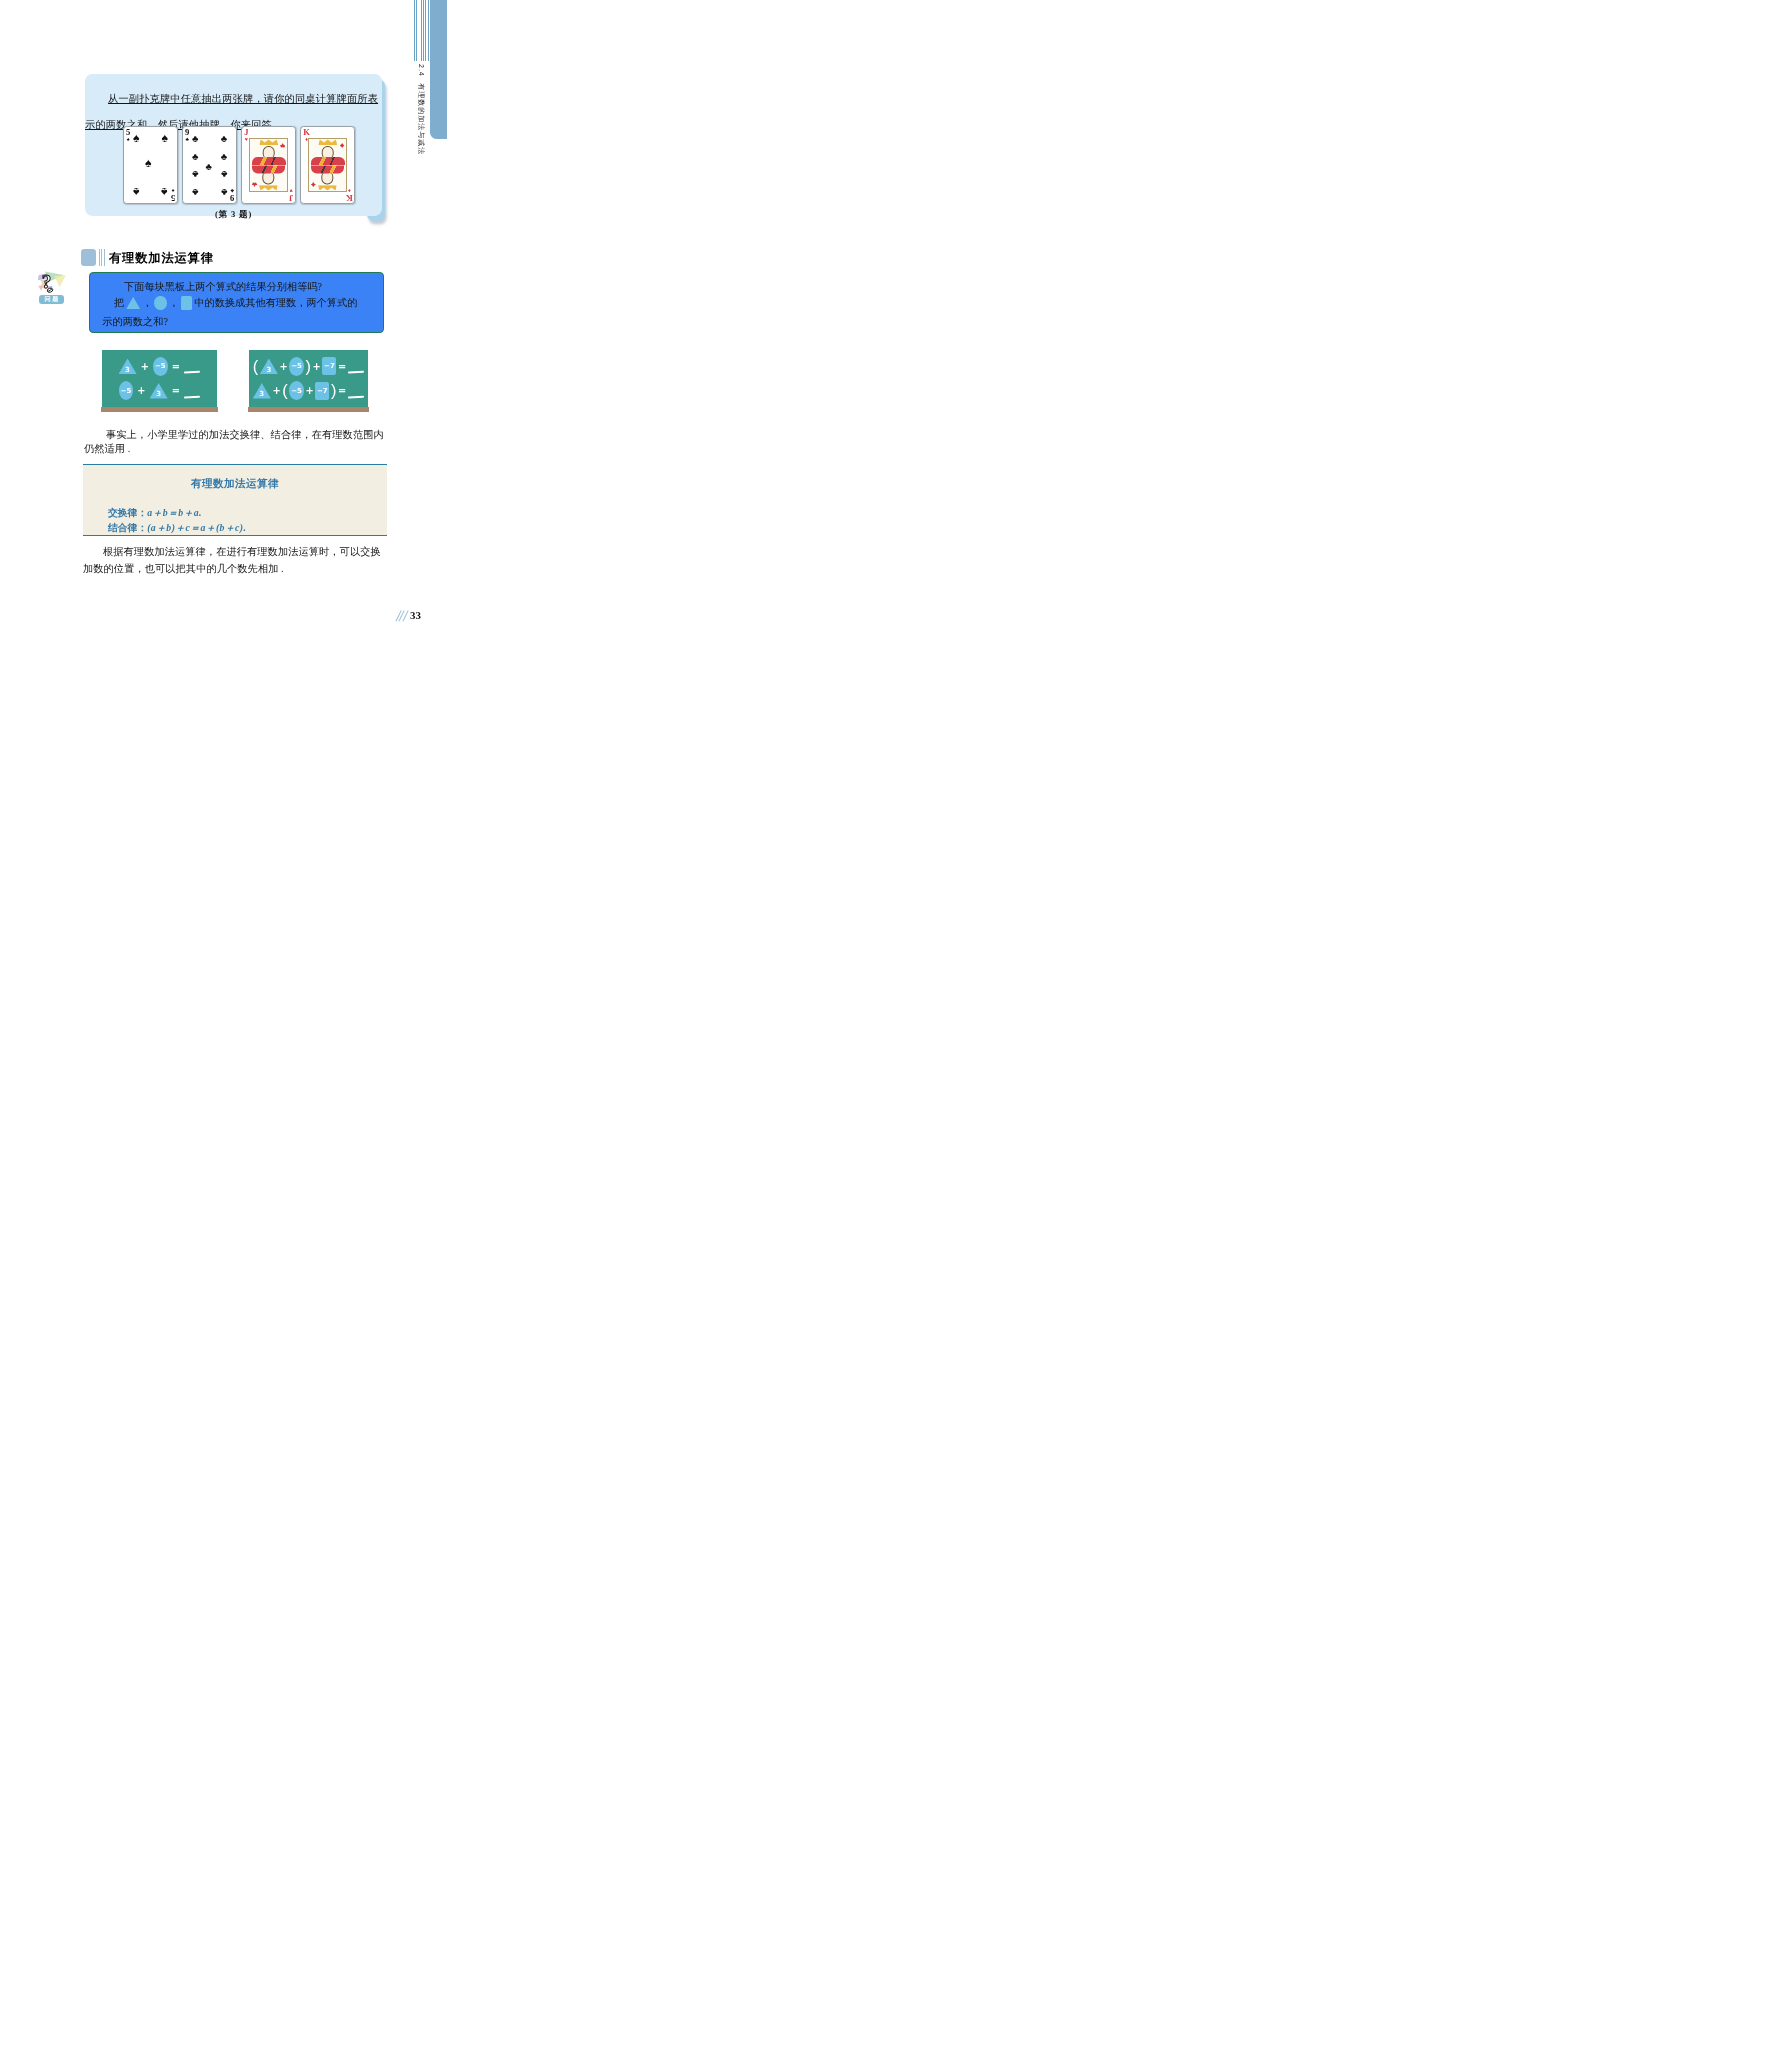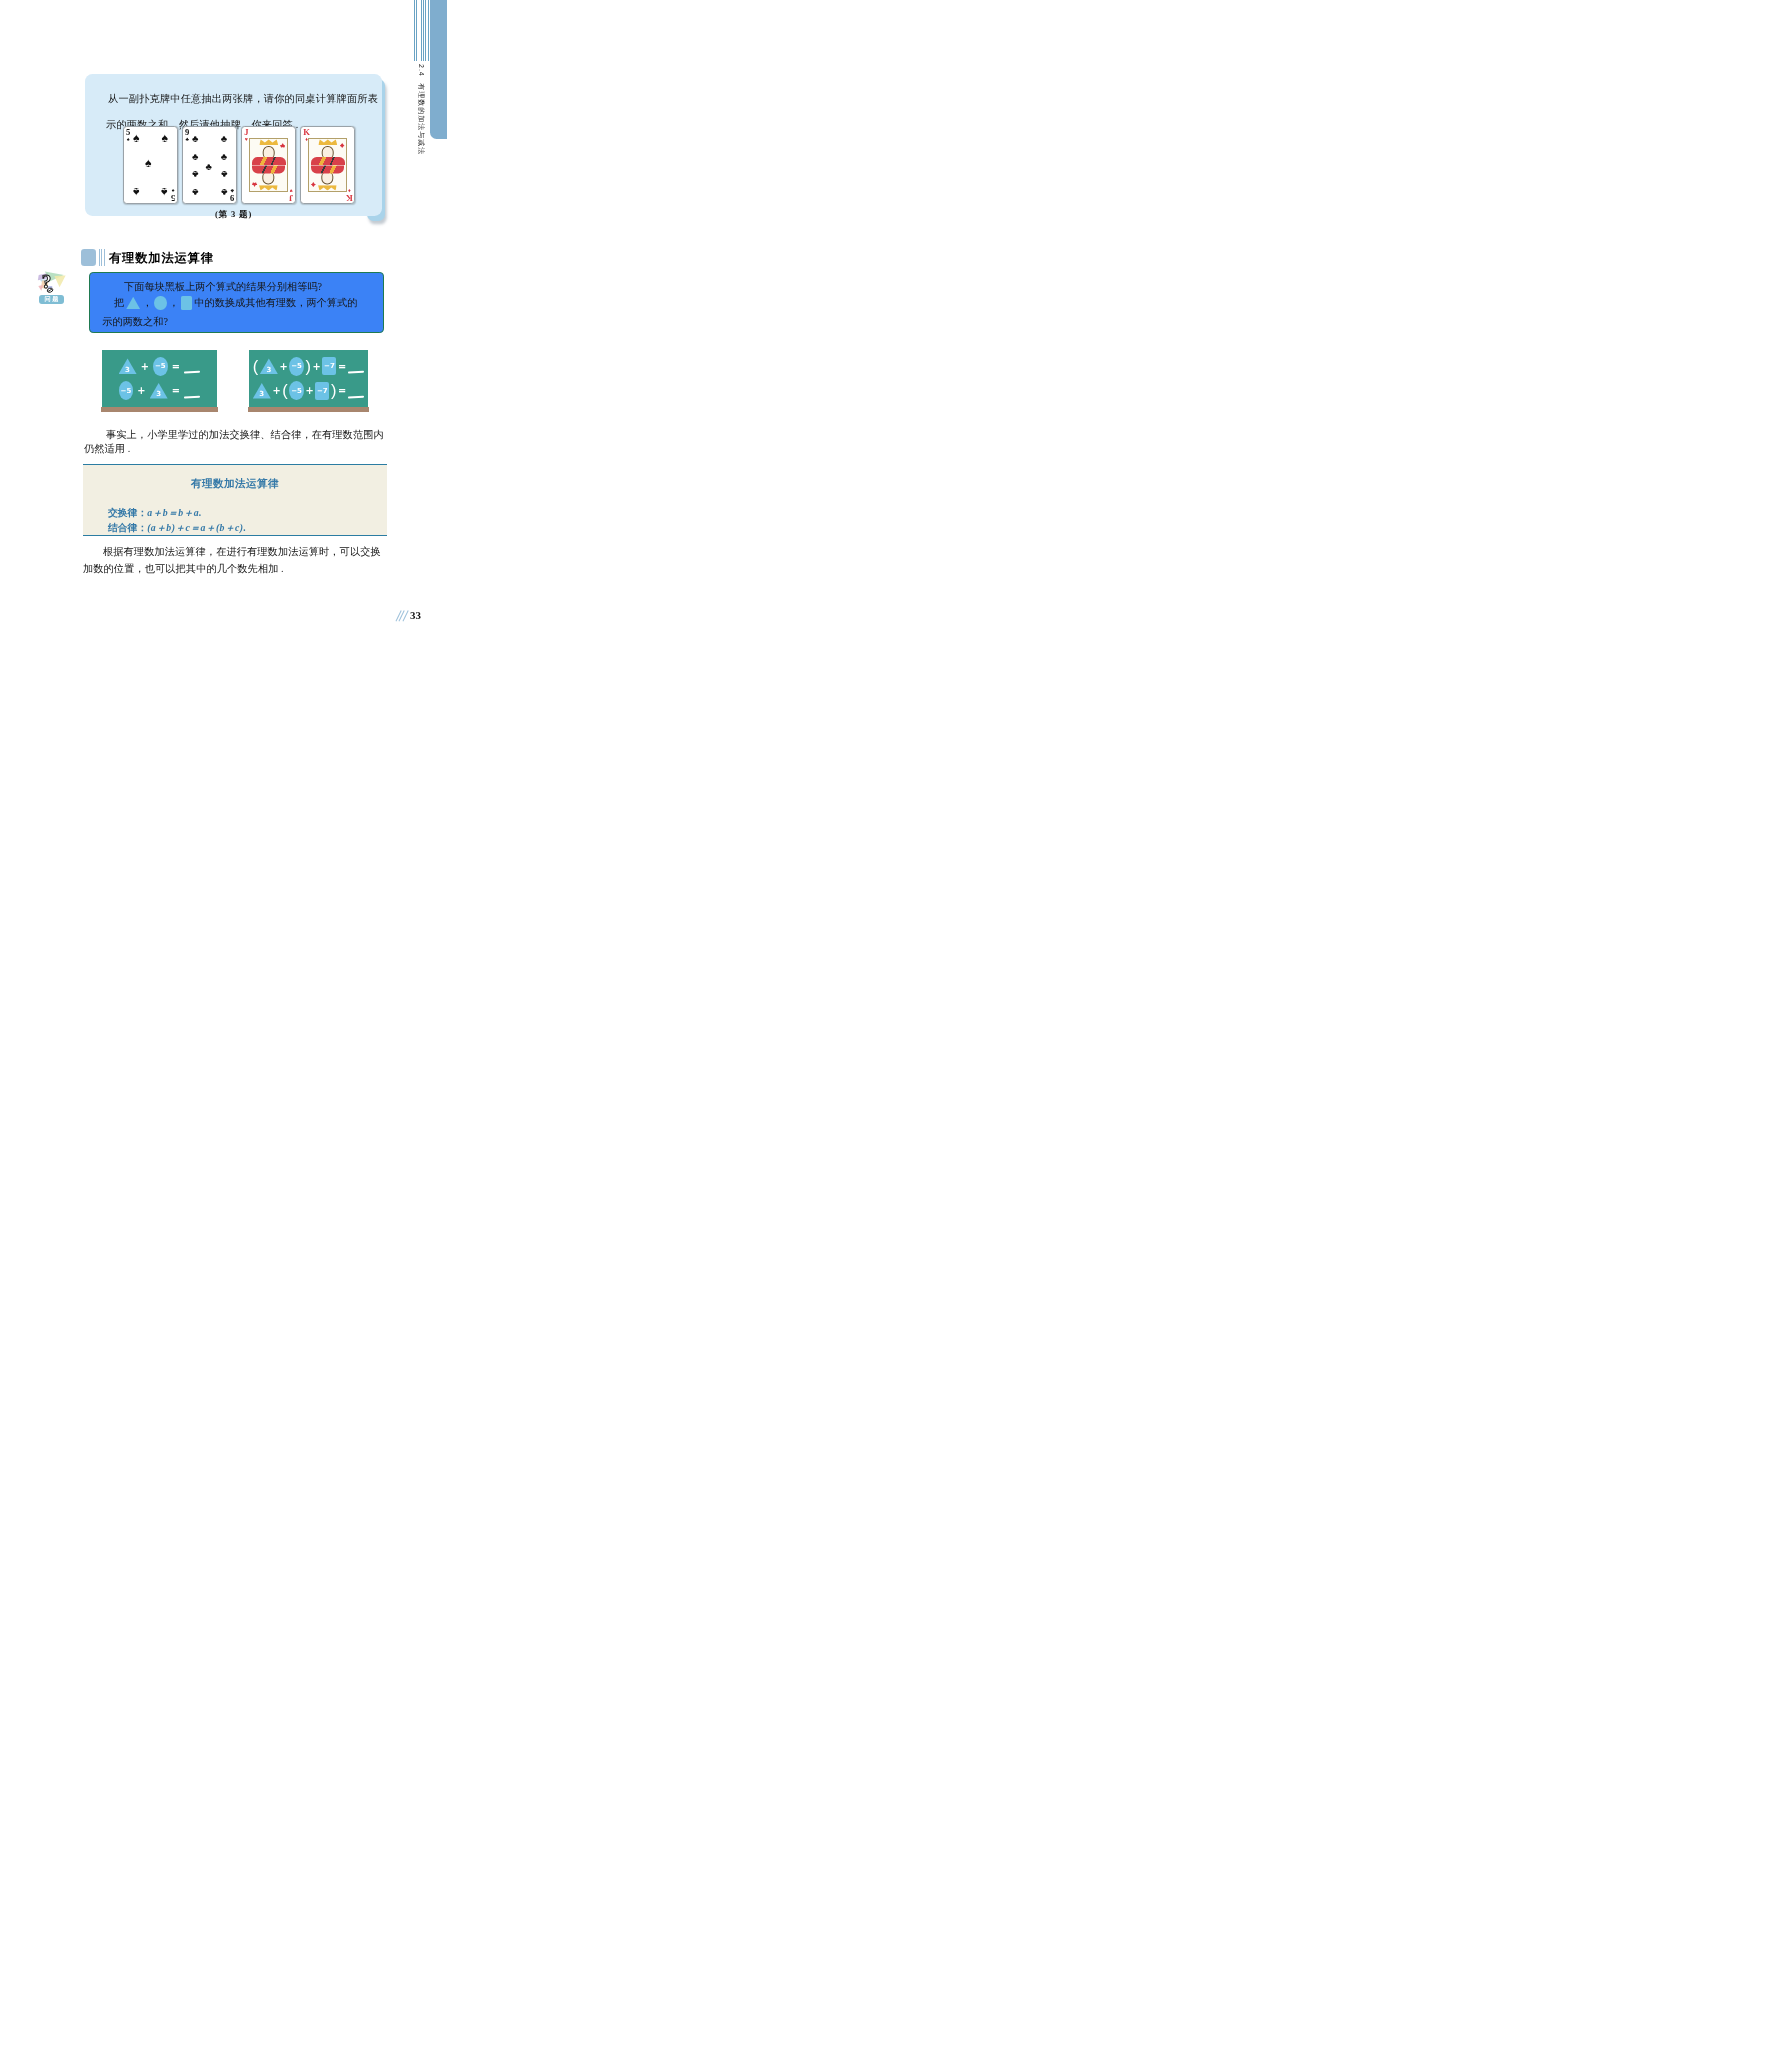--- a/index.html
+++ b/index.html
@@ -14,23 +14,23 @@
   .sidebar-text{position:absolute;left:426px;top:64px;transform:rotate(90deg);transform-origin:0 0;
        white-space:nowrap;font-family:"Liberation Sans","DejaVu Sans",sans-serif;
        font-size:7px;letter-spacing:1px;color:#1b1b1b;font-weight:500;}
   .sidebar-text .num{margin-right:6.5px;}
 
   
   .pageedge{position:absolute;left:367px;top:79px;width:18px;height:142px;background:#a9d3ea;
        border-radius:6.5px;box-shadow:1.6px 3.3px 2.9px rgba(125,140,155,.45);}
   .abox{position:absolute;left:85px;top:74px;width:297px;height:142px;background:#d7ebf8;
        border-radius:7.4px;}
-  .aline{position:absolute;font-size:10.2px;letter-spacing:0.2px;white-space:nowrap;}
+  .aline{position:absolute;font-size:10.2px;letter-spacing:0.2px;white-space:nowrap;text-decoration:underline;}
   .al1{left:23px;top:18px;}
-  .al2{left:21px;top:44px;}
+  .al2{left:0;top:44px;}
   .cards{position:absolute;left:38px;top:52px;display:flex;gap:4.1px;}
   .caption{position:absolute;left:0;width:297px;top:135px;text-align:center;font-size:8.6px;
        font-weight:700;letter-spacing:0.8px;}
 
   .card{position:relative;width:53px;height:76px;background:#fff;border:0.4px solid #9aa2a8;
        border-radius:3.7px;box-shadow:0.4px 0.8px 1.2px rgba(0,0,0,.18);}
   .idx{position:absolute;display:flex;flex-direction:column;align-items:center;line-height:.9;}
   .idx b{font-size:8.6px;font-weight:700;}
   .idx s{text-decoration:none;font-size:5.3px;margin-top:0.4px;}
   .tl{top:2px;left:2px;}

